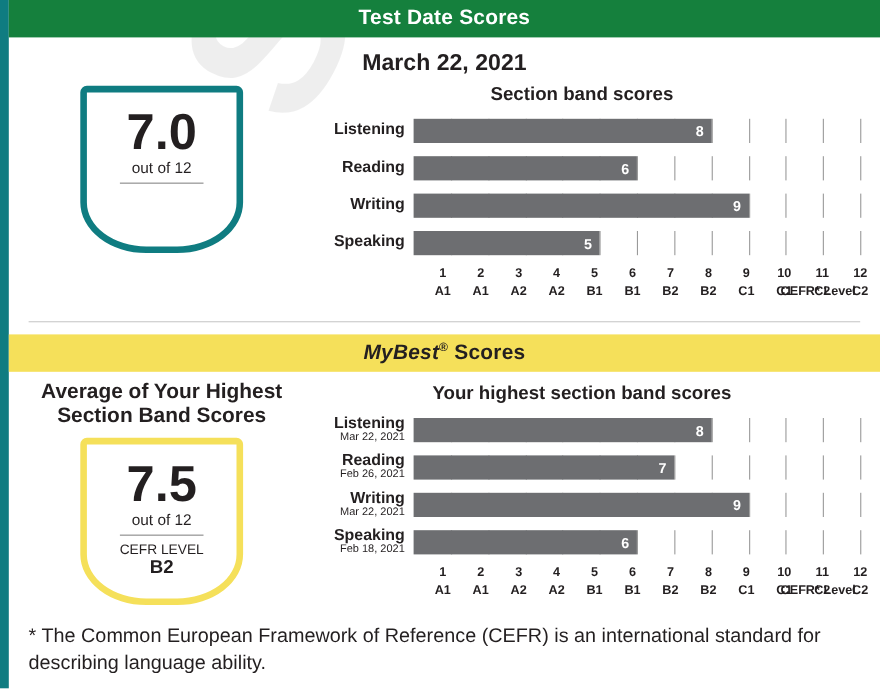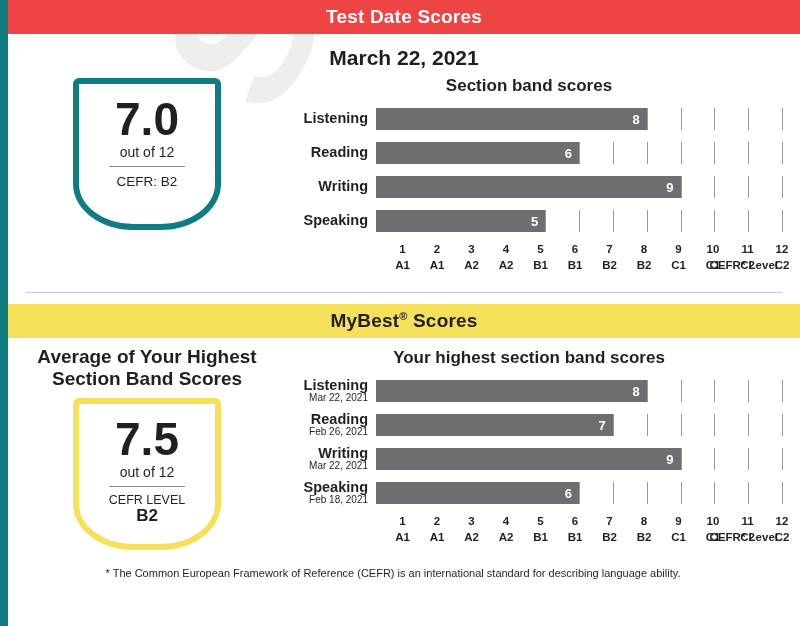--- a/index.html
+++ b/index.html
@@ -39,23 +39,23 @@
   }
   .content { position:relative; z-index:10; }
 
   
   .banner {
     height:34px;
     display:flex; align-items:center; justify-content:center;
     font-size:19px; font-weight:bold;
     letter-spacing:0.2px;
   }
-  .banner-teal { background:#ef4444; color:#fff; }
+  .banner-teal { background:#15803d; color:#fff; }
   .banner-yellow { background:#f5e05a; color:#231f20; }
-  .banner-yellow .mb { }
+  .banner-yellow .mb { font-style:italic; }
   .banner-yellow .reg { font-size:11px; vertical-align:super; font-style:normal;}
 
   .date-title {
     text-align:center;
     font-size:21px; font-weight:bold;
     margin-top:12px;
   }
 
   
   .row { display:flex; }
@@ -159,25 +159,24 @@
     font-size:11.5px; font-weight:bold;
     white-space:nowrap;
   }
   .divider { height:1px; background:#c9c9c9; margin:12px 18px 0 18px; }
 
   .mybest-note {
     text-align:center; font-size:12.5px; margin-top:10px; padding:0 40px;
   }
 
   .footnote {
-    font-size:11px;
+    font-size:18px;
     margin:14px 0 0 18px;
     padding-right:40px;
     line-height:1.35;
-    text-align:center;
   }
 </style>
 </head>
 <body>
 
 <div class="page">
 
   <div class="watermark">
     <span>SAMPLE</span>
   </div>
@@ -190,21 +189,20 @@
 
     <div class="date-title">March 22, 2021</div>
 
     <div class="row">
       <div class="left-col">
         <div class="shield">
           <div class="shield-inner"></div>
           <div class="shield-body">
             <div class="big-score">7.0</div>
             <div class="outof">out of 12</div>
-            <div class="cefr-line">CEFR: B2</div>
           </div>
         </div>
       </div>
 
       <div class="right-col">
         <div class="chart-title">Section band scores</div>
         <div class="chart">
           <div class="chart-grid-wrap">
             <div class="bar-row">
               <div class="bar-label">

